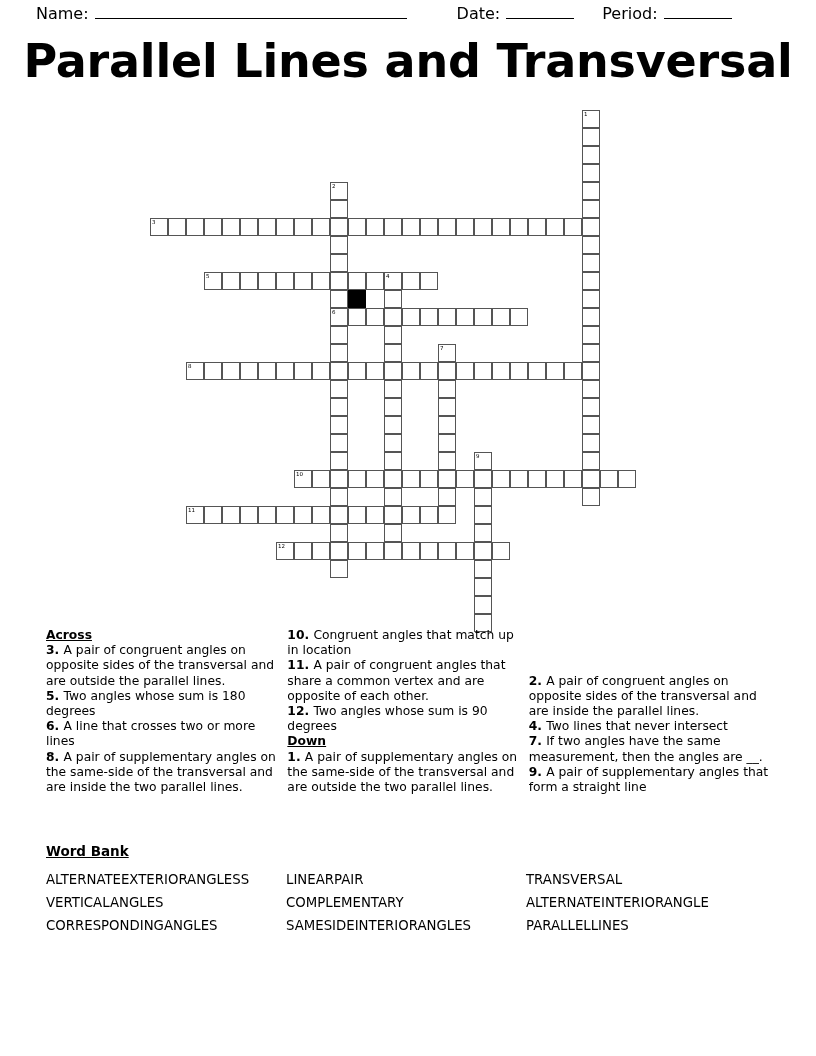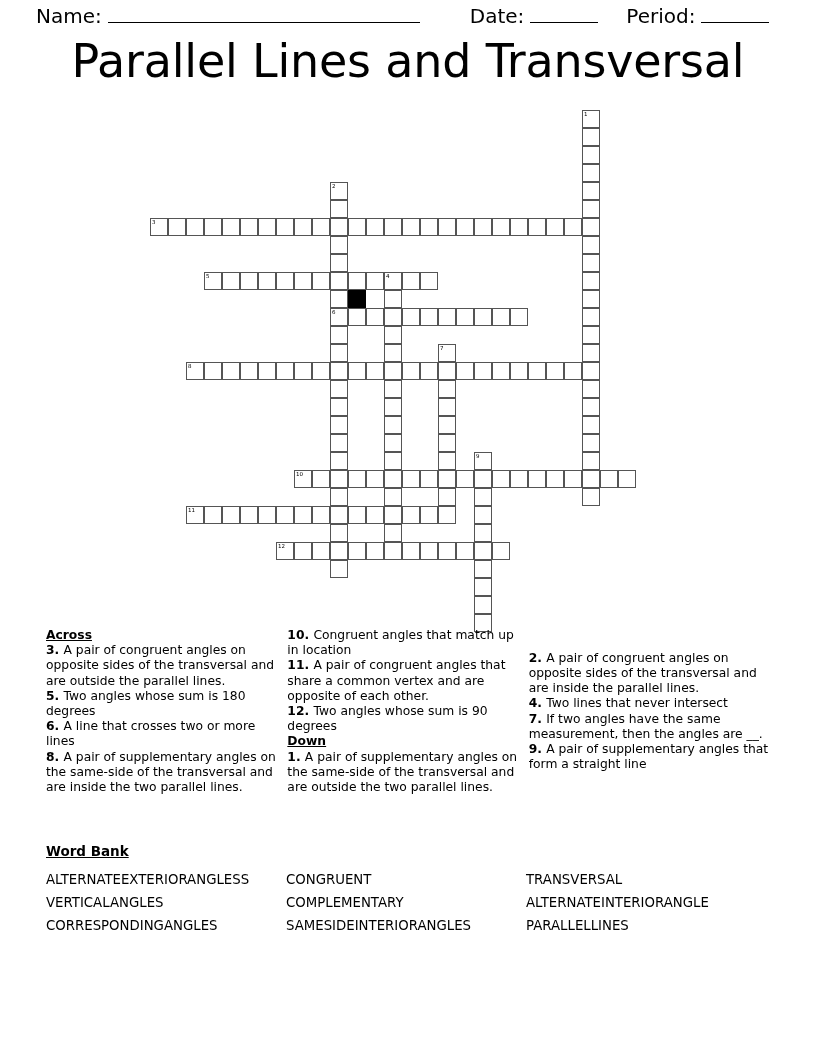--- a/index.html
+++ b/index.html
@@ -22,21 +22,21 @@
     left: 0;
     top: 0;
     width: 816px;
     height: 26px;
     display: flex;
     align-items: baseline;
     padding-top: 4px;
     box-sizing: border-box;
   }
   .hdr-label {
-    font-size: 20px;
+    font-size: 16px;
     white-space: nowrap;
   }
   .hdr-rule {
     border-bottom: 1px solid #000;
     height: 13px;
     display: inline-block;
   }
   .hdr-name-rule { width: 312px; margin-left: 6px; }
   .hdr-date-rule { width: 68px;  margin-left: 6px; }
   .hdr-period-rule { width: 68px; margin-left: 6px; }
@@ -45,21 +45,21 @@
   .hdr-left-pad { width: 36px; }
 
   
   .title {
     position: absolute;
     left: 0;
     top: 34px;
     width: 816px;
     text-align: center;
     font-size: 46px;
-    font-weight: 400;
+    font-weight: 700;
     font-family: "DejaVu Sans", sans-serif;
     letter-spacing: -0.2px;
   }
 
   
   #grid {
     position: absolute;
     left: 0;
     top: 0;
     width: 816px;
@@ -89,21 +89,21 @@
   }
 
   
   .clues {
     position: absolute;
     left: 46px;
     top: 628px;
     width: 724px;
     display: flex;
     gap: 4px;
-    align-items: center;
+    align-items: flex-end;
   }
   .clue-col {
     font-size: 12.3px;
     line-height: 15.2px;
     font-family: "DejaVu Sans", sans-serif;
   }
   .clue-col.c1 { width: 240px; }
   .clue-col.c2 { width: 240px; }
   .clue-col.c3 { width: 244px; }
   .clue-head {
@@ -385,21 +385,21 @@
       <div class="clue"><b>4. </b><span>Two lines that never intersect</span></div>
       <div class="clue"><b>7. </b><span>If two angles have the same measurement, then the angles are __.</span></div>
       <div class="clue"><b>9. </b><span>A pair of supplementary angles that form a straight line</span></div>
     </div>
 </div>
 
 <div class="wordbank">
   <span class="wb-head">Word Bank</span>
   <div class="wb-grid" id="wb-grid">
       <div class="wb-word">ALTERNATEEXTERIORANGLESS</div>
-      <div class="wb-word">CONGRUENT</div>
+      <div class="wb-word">LINEARPAIR</div>
       <div class="wb-word">TRANSVERSAL</div>
       <div class="wb-word">VERTICALANGLES</div>
       <div class="wb-word">COMPLEMENTARY</div>
       <div class="wb-word">ALTERNATEINTERIORANGLE</div>
       <div class="wb-word">CORRESPONDINGANGLES</div>
       <div class="wb-word">SAMESIDEINTERIORANGLES</div>
       <div class="wb-word">PARALLELLINES</div>
     </div>
 </div>
 

